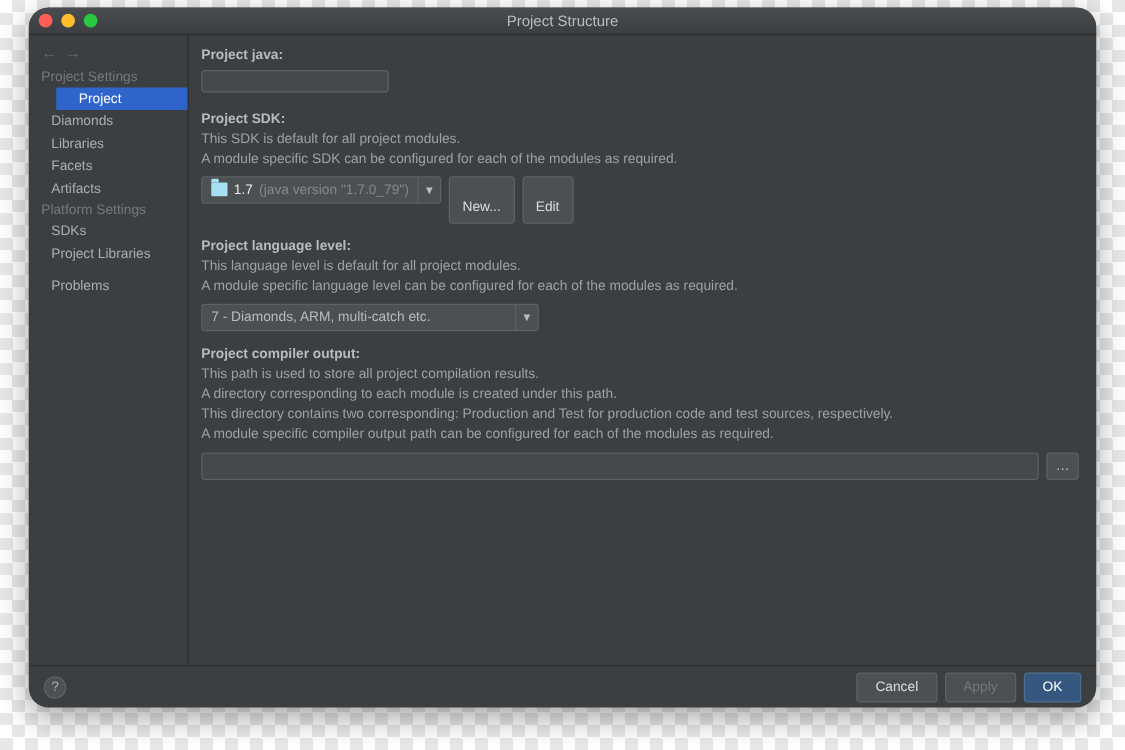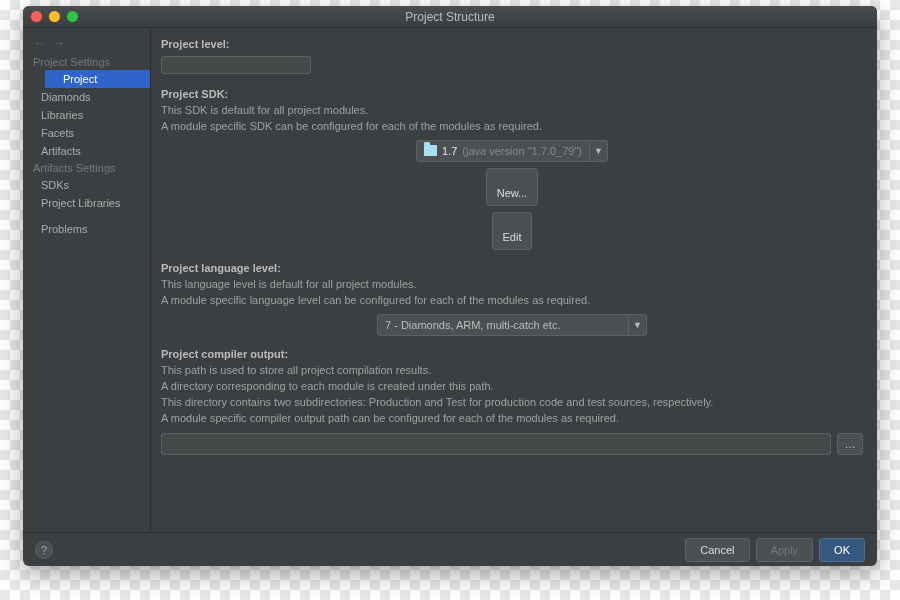--- a/index.html
+++ b/index.html
@@ -7,21 +7,21 @@
   width: 900px; height: 600px;
   font-family: -apple-system, "Helvetica Neue", Arial, sans-serif;
   font-size: 11px;
   background: repeating-conic-gradient(#e8e8e8 0% 25%, #fff 0% 50%) 0 0/20px 20px;
   display: flex; align-items: flex-start; justify-content: center;
   padding-top: 6px;
 }
 .window {
   width: 854px; height: 560px;
   background: #3c3f41;
-  border-radius: 6px;
+  border-radius: 16px;
   box-shadow: 0 8px 24px rgba(0,0,0,.35);
   display: flex; flex-direction: column;
   overflow: hidden;
   color: #bbb;
 }
 .titlebar {
   height: 22px;
   background: linear-gradient(#4a4d4f,#3c3f41);
   display: flex; align-items: center;
   padding: 0 8px;
@@ -70,21 +70,21 @@
   background:#45494a;
   border:1px solid #5e6163;
   border-radius:3px;
   padding:3px 6px;
   color:#888;
   min-height:18px;
   width:150px;
   margin-top:3px;
 }
 .row { margin-bottom:12px; }
-.sdk-row { display:flex; align-items:center; gap:6px; margin-top:5px;flex-direction:column; }
+.sdk-row { display:flex; align-items:flex-start; gap:6px; margin-top:5px; }
 .combo {
   display:flex; align-items:center;
   background:#4c5052;
   border:1px solid #5e6163;
   border-radius:3px;
   height:22px;
 }
 .combo-body { padding:0 7px; display:flex; align-items:center; gap:5px; }
 .combo-arrow {
   width:18px; height:100%;
@@ -164,31 +164,31 @@
       <div class="sb-tools">
         <span>←</span>
         <span>→</span>
       </div>
       <div class="sb-heading">Project Settings</div>
       <div class="sb-item selected">Project</div>
       <div class="sb-item">Diamonds</div>
       <div class="sb-item">Libraries</div>
       <div class="sb-item">Facets</div>
       <div class="sb-item">Artifacts</div>
-      <div class="sb-heading">Artifacts Settings</div>
+      <div class="sb-heading">Platform Settings</div>
       <div class="sb-item">SDKs</div>
       <div class="sb-item">Project Libraries</div>
       <div class="sb-spacer"></div>
       <div class="sb-item">Problems</div>
     </div>
 
     <div class="main">
 
       <div class="row">
-        <div class="section-label">Project level:</div>
+        <div class="section-label">Project java:</div>
         <div class="input"></div>
       </div>
 
       <div class="row">
         <div class="section-label">Project SDK:</div>
         <div class="desc">This SDK is default for all project modules.</div>
         <div class="desc">A module specific SDK can be configured for each of the modules as required.</div>
         <div class="sdk-row">
           <div class="combo">
             <div class="combo-body">
@@ -214,21 +214,21 @@
             </div>
             <div class="combo-arrow">▼</div>
           </div>
         </div>
       </div>
 
       <div class="row">
         <div class="section-label">Project compiler output:</div>
         <div class="desc">This path is used to store all project compilation results.</div>
         <div class="desc">A directory corresponding to each module is created under this path.</div>
-        <div class="desc">This directory contains two subdirectories: Production and Test for production code and test sources, respectively.</div>
+        <div class="desc">This directory contains two corresponding: Production and Test for production code and test sources, respectively.</div>
         <div class="desc">A module specific compiler output path can be configured for each of the modules as required.</div>
         <div class="output-row">
           <div class="output-input"></div>
           <div class="ellipsis-btn">…</div>
         </div>
       </div>
 
     </div>
   </div>
 

